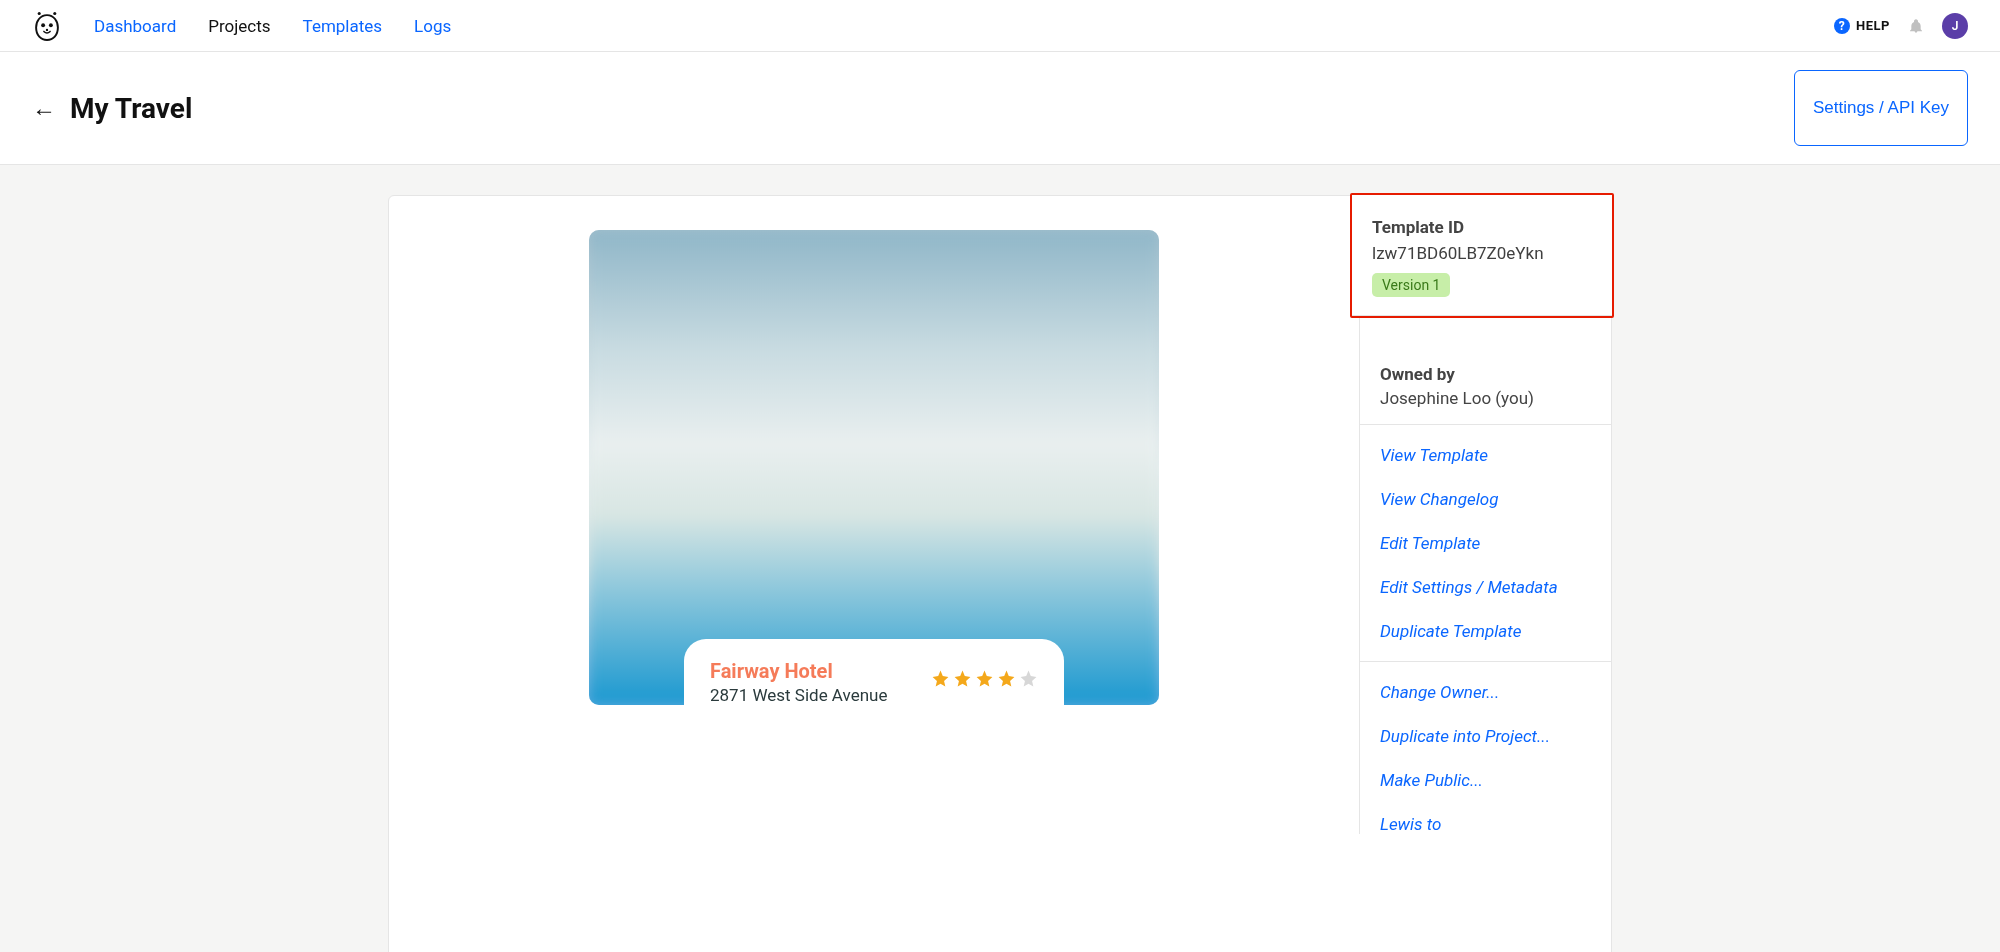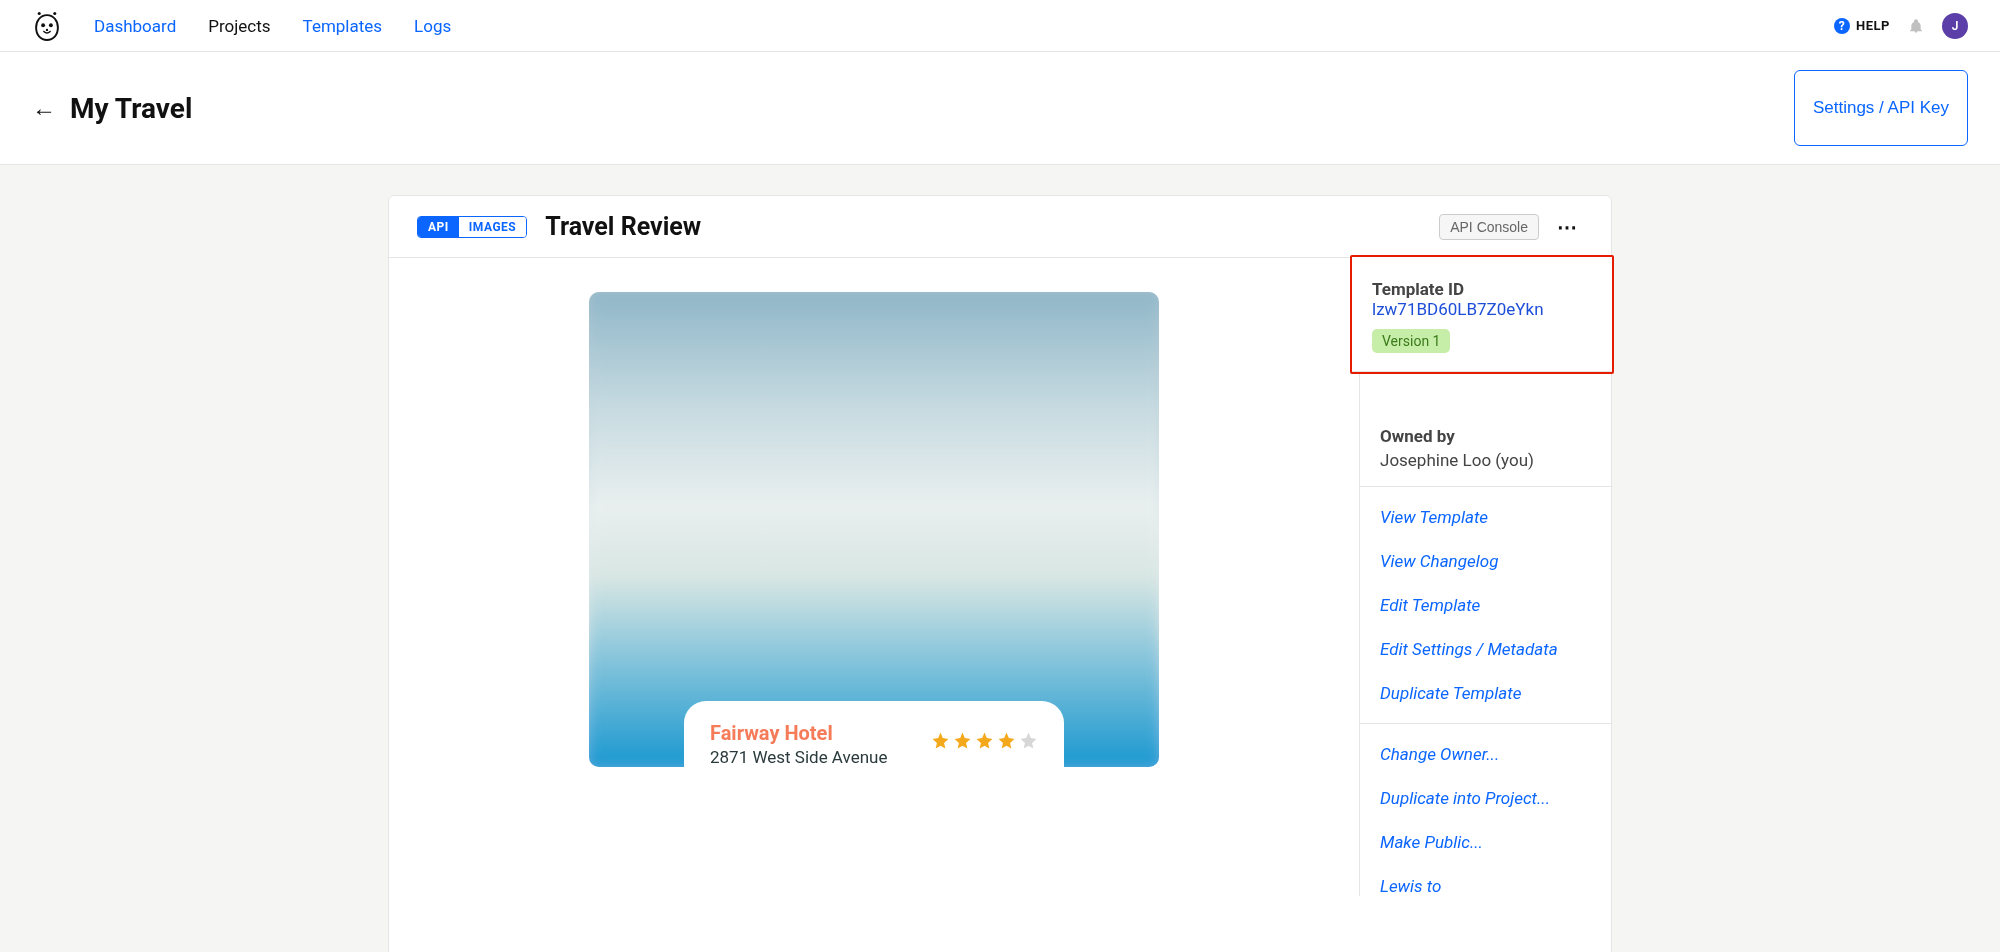--- a/index.html
+++ b/index.html
@@ -53,21 +53,21 @@
     .hotel-name { color: #f57b59; font-size: 20px; font-weight: 700; }
     .hotel-addr { font-size: 17px; color: #2a3a3c; margin-top: 2px; }
     .stars { display: flex; gap: 3px; margin-top: 10px; }
     .star { width: 19px; height: 19px; }
 
     
     .sidebar { width: 252px; border-left: 1px solid #e5e5e5; position: relative; }
     .popover { position: absolute; top: -3px; right: -3px; width: 264px; border: 2.5px solid #e61b00; border-radius: 2px; background: #fff; }
     .popover-inner { padding: 22px 36px 18px 20px; border-bottom: 1px solid #e5e5e5; }
     .label-strong { font-size: 17px; font-weight: 700; color: #444; }
-    .template-id { font-size: 17px; color: #1d4ed8; word-break: break-all; }
+    .template-id { font-size: 17px; color: #404040; margin-top: 6px; word-break: break-all; }
     .version-badge { display: inline-block; margin-top: 10px; background: #c7eea8; color: #3a7a1a; padding: 4px 10px; border-radius: 5px; font-size: 14px; }
 
     .side-section { padding: 16px 20px; border-bottom: 1px solid #e5e5e5; }
     .owned-by { font-size: 17px; font-weight: 700; color: #444; }
     .owner-name { font-size: 17px; color: #444; margin-top: 4px; }
     .side-links { display: flex; flex-direction: column; gap: 24px; padding: 20px; border-bottom: 1px solid #e5e5e5; font-style: italic; }
     .side-link { color: #0a66ff; font-size: 17px; cursor: pointer; }
     .side-links.last { border-bottom: none; padding-bottom: 0; }
   </style>
 </head>
@@ -109,33 +109,20 @@
   <div class="subheader-left">
     <span class="back-arrow">←</span>
     <span class="project-title">My Travel</span>
   </div>
   <button class="settings-btn">Settings / API Key</button>
 </div>
 
 <div class="page">
   <div class="card">
 
-    <div class="card-header">
-      <div class="card-header-left">
-        <div class="segmented">
-          <div class="seg api">API</div>
-          <div class="seg images">IMAGES</div>
-        </div>
-        <div class="template-name">Travel Review</div>
-      </div>
-      <div class="card-header-right">
-        <button class="api-console">API Console</button>
-        <span class="dots">⋯</span>
-      </div>
-    </div>
 
     <div class="card-body">
 
       <div class="preview-area">
         <div class="preview-img">
           <div class="preview-blur"></div>
           <div class="hotel-card">
             <div>
               <div class="hotel-name">Fairway Hotel</div>
               <div class="hotel-addr">2871 West Side Avenue</div>

